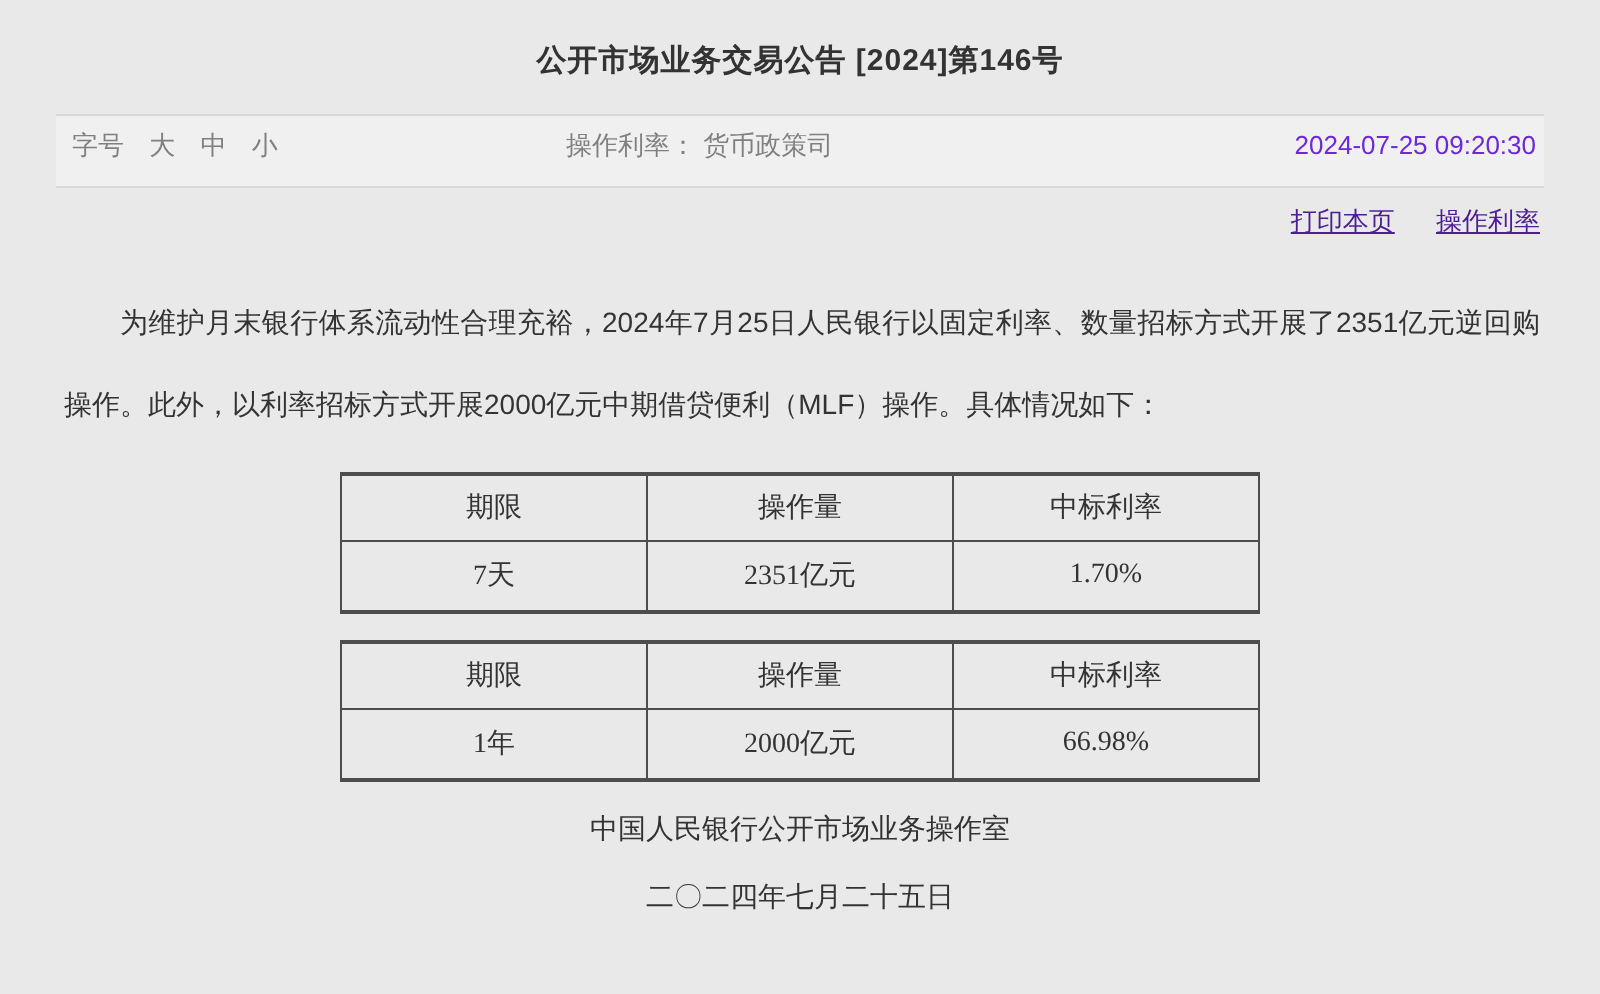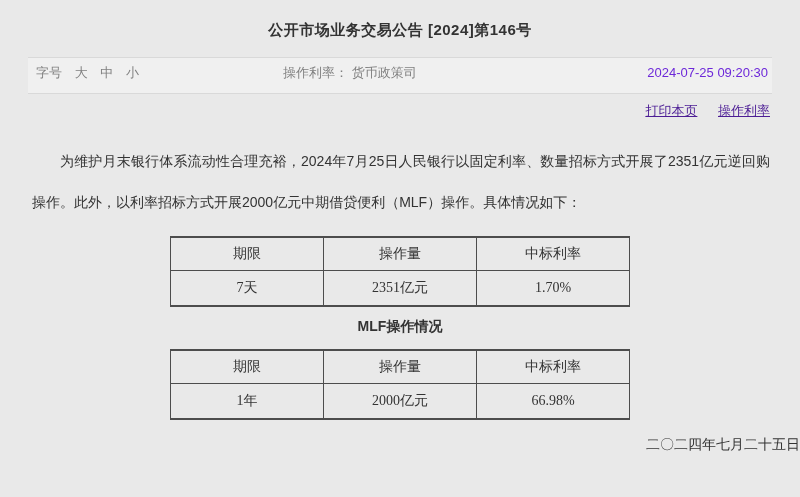--- a/index.html
+++ b/index.html
@@ -80,21 +80,21 @@
   table.op-table th, table.op-table td {
     border: 1px solid #4d4d4d;
     text-align: center;
     font-weight: normal;
   }
   table.op-table { border-top: 2px solid #4d4d4d; border-bottom: 2px solid #4d4d4d; }
   table.op-table th { height: 33px; }
   table.op-table td { height: 36px; }
 
   .signature { margin-top: 15px; text-align: center; font-size: 14px; color: #333; }
-  .date-cn   { margin-top: 16px; text-align: right; font-size: 14px; color: #333; }
+  .date-cn   { margin-top: 16px; text-align: center; font-size: 14px; color: #333; }
 </style>
 </head>
 <body>
 
 <div class="page">
 
   <div class="title">公开市场业务交易公告 [2024]第146号</div>
 
   <div class="meta-bar">
     <span class="meta-left">
@@ -128,34 +128,34 @@
     </thead>
     <tbody>
       <tr>
         <td>7天</td>
         <td>2351亿元</td>
         <td>1.70%</td>
       </tr>
     </tbody>
   </table>
 
-  <div class="table-caption">MLF操作情况</div>
 
   <table class="op-table">
     <thead>
       <tr>
         <th>期限</th>
         <th>操作量</th>
         <th>中标利率</th>
       </tr>
     </thead>
     <tbody>
       <tr>
         <td>1年</td>
         <td>2000亿元</td>
         <td>66.98%</td>
       </tr>
     </tbody>
   </table>
 
+  <div class="signature">中国人民银行公开市场业务操作室</div>
   <div class="date-cn">二〇二四年七月二十五日</div>
 
 </div>
 
 </body></html>

